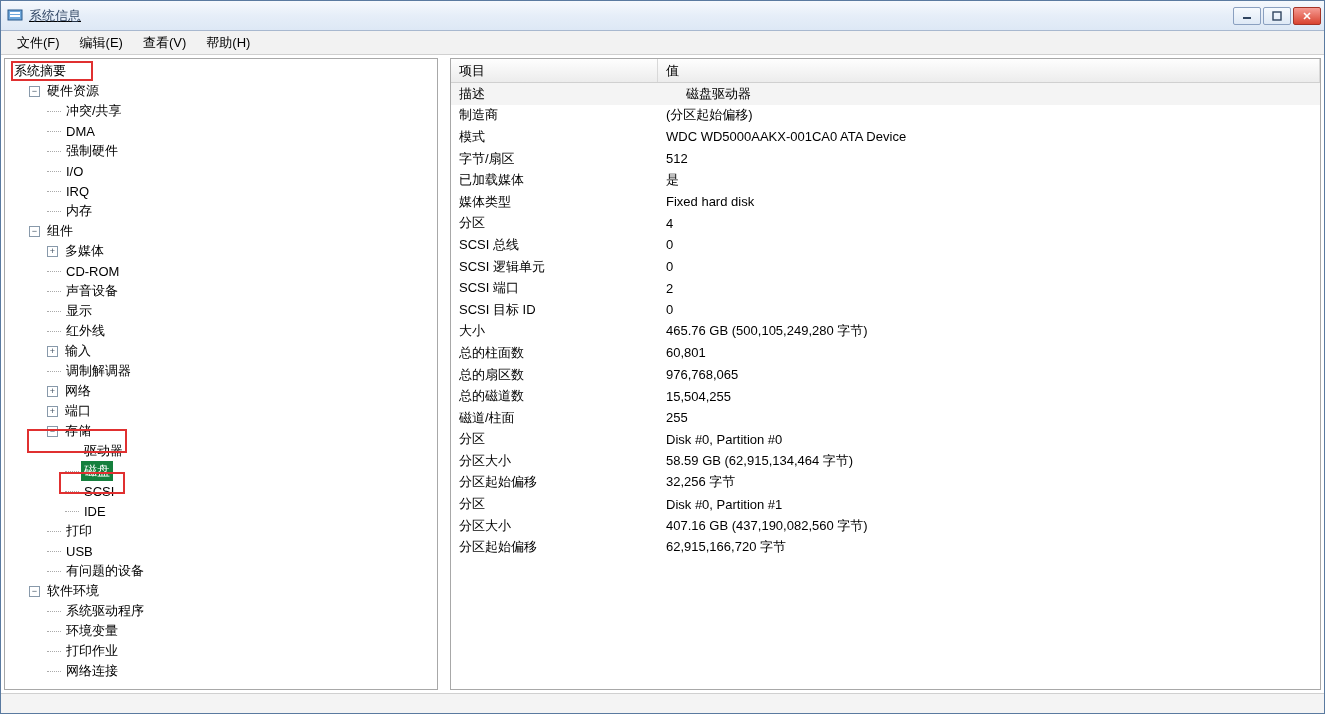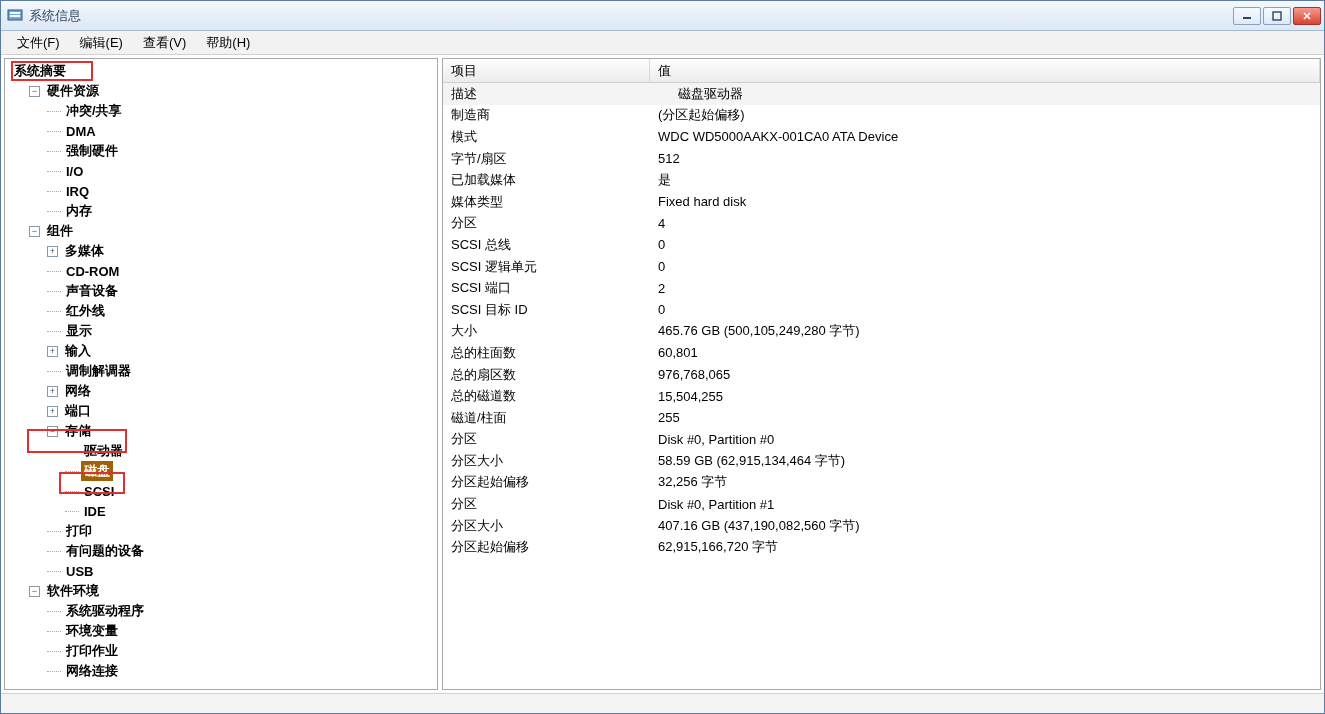--- a/index.html
+++ b/index.html
@@ -15,20 +15,21 @@
   border: 1px solid #5a7aa0;
 }
 
 .titlebar {
   height: 30px;
   background: linear-gradient(to bottom, #f6f9fd 0%, #e6eef8 50%, #dde8f5 100%);
   border-bottom: 1px solid #a8b8cf;
   display: flex;
   align-items: center;
   padding-left: 6px;
+  text-decoration: underline;
 }
 .titlebar .appicon {
   width: 16px; height: 16px;
   margin-right: 6px;
   display: flex; align-items: center; justify-content: center;
 }
 .titlebar .title { color: #314664; font-size: 13px; }
 .titlebar .spacer { flex: 1; }
 .winbtns { display: flex; gap: 2px; padding-right: 3px; }
 .winbtn {
@@ -93,36 +94,36 @@
   font-size: 9px; line-height: 9px;
   margin-right: 4px;
   cursor: pointer;
   color: #445566;
 }
 .dash {
   width: 14px; height: 1px;
   border-top: 1px dotted #aaa;
   margin-right: 2px;
 }
-.nodelabel { padding: 1px 3px; cursor: pointer; font-weight: bold; }
-.nodelabel.selected { background: #a16207; color: #fff; }
+.nodelabel { padding: 1px 3px; cursor: pointer; }
+.nodelabel.selected { background: #15803d; color: #fff; }
 .hlred { position: absolute; border: 2px solid #e03030; pointer-events: none; }
 .hl1 { left: 6px; top: 2px; width: 82px; height: 20px; }
 .hl2 { left: 22px; top: 370px; width: 100px; height: 24px; }
 .hl3 { left: 54px; top: 413px; width: 66px; height: 22px; }
 
 .lv1 { padding-left: 0; }
 .lv2 { padding-left: 18px; }
 .lv3 { padding-left: 36px; }
 .lv4 { padding-left: 54px; }
 
 .listpanel {
   flex: 1;
   border: 1px solid #a8a8a8;
-  margin: 3px 3px 3px 2px;
+  margin: 3px 3px 3px 10px;
   overflow-y: scroll;
   overflow-x: hidden;
   position: relative;
 }
 .listheader {
   display: flex;
   background: linear-gradient(to bottom, #fefefe, #ececec);
   border-bottom: 1px solid #d0d0d0;
   height: 24px;
   position: sticky; top: 0;
@@ -250,25 +251,25 @@
         <div class="node lv3">
             <span class="dash"></span>
             <span class="nodelabel">CD-ROM</span>
           </div>
         <div class="node lv3">
             <span class="dash"></span>
             <span class="nodelabel">声音设备</span>
           </div>
         <div class="node lv3">
             <span class="dash"></span>
+            <span class="nodelabel">显示</span>
+          </div>
+        <div class="node lv3">
+            <span class="dash"></span>
             <span class="nodelabel">红外线</span>
-          </div>
-        <div class="node lv3">
-            <span class="dash"></span>
-            <span class="nodelabel">显示</span>
           </div>
         <div class="node lv3">
             <span class="toggle">+</span>
             <span class="nodelabel">输入</span>
           </div>
         <div class="node lv3">
             <span class="dash"></span>
             <span class="nodelabel">调制解调器</span>
           </div>
         <div class="node lv3">
@@ -298,25 +299,25 @@
         <div class="node lv4">
             <span class="dash"></span>
             <span class="nodelabel">IDE</span>
           </div>
         <div class="node lv3">
             <span class="dash"></span>
             <span class="nodelabel">打印</span>
           </div>
         <div class="node lv3">
             <span class="dash"></span>
+            <span class="nodelabel">USB</span>
+          </div>
+        <div class="node lv3">
+            <span class="dash"></span>
             <span class="nodelabel">有问题的设备</span>
-          </div>
-        <div class="node lv3">
-            <span class="dash"></span>
-            <span class="nodelabel">USB</span>
           </div>
 
         <div class="node lv2">
             <span class="toggle">−</span>
             <span class="nodelabel">软件环境</span>
           </div>
         <div class="node lv3">
             <span class="dash"></span>
             <span class="nodelabel">系统驱动程序</span>
           </div>

